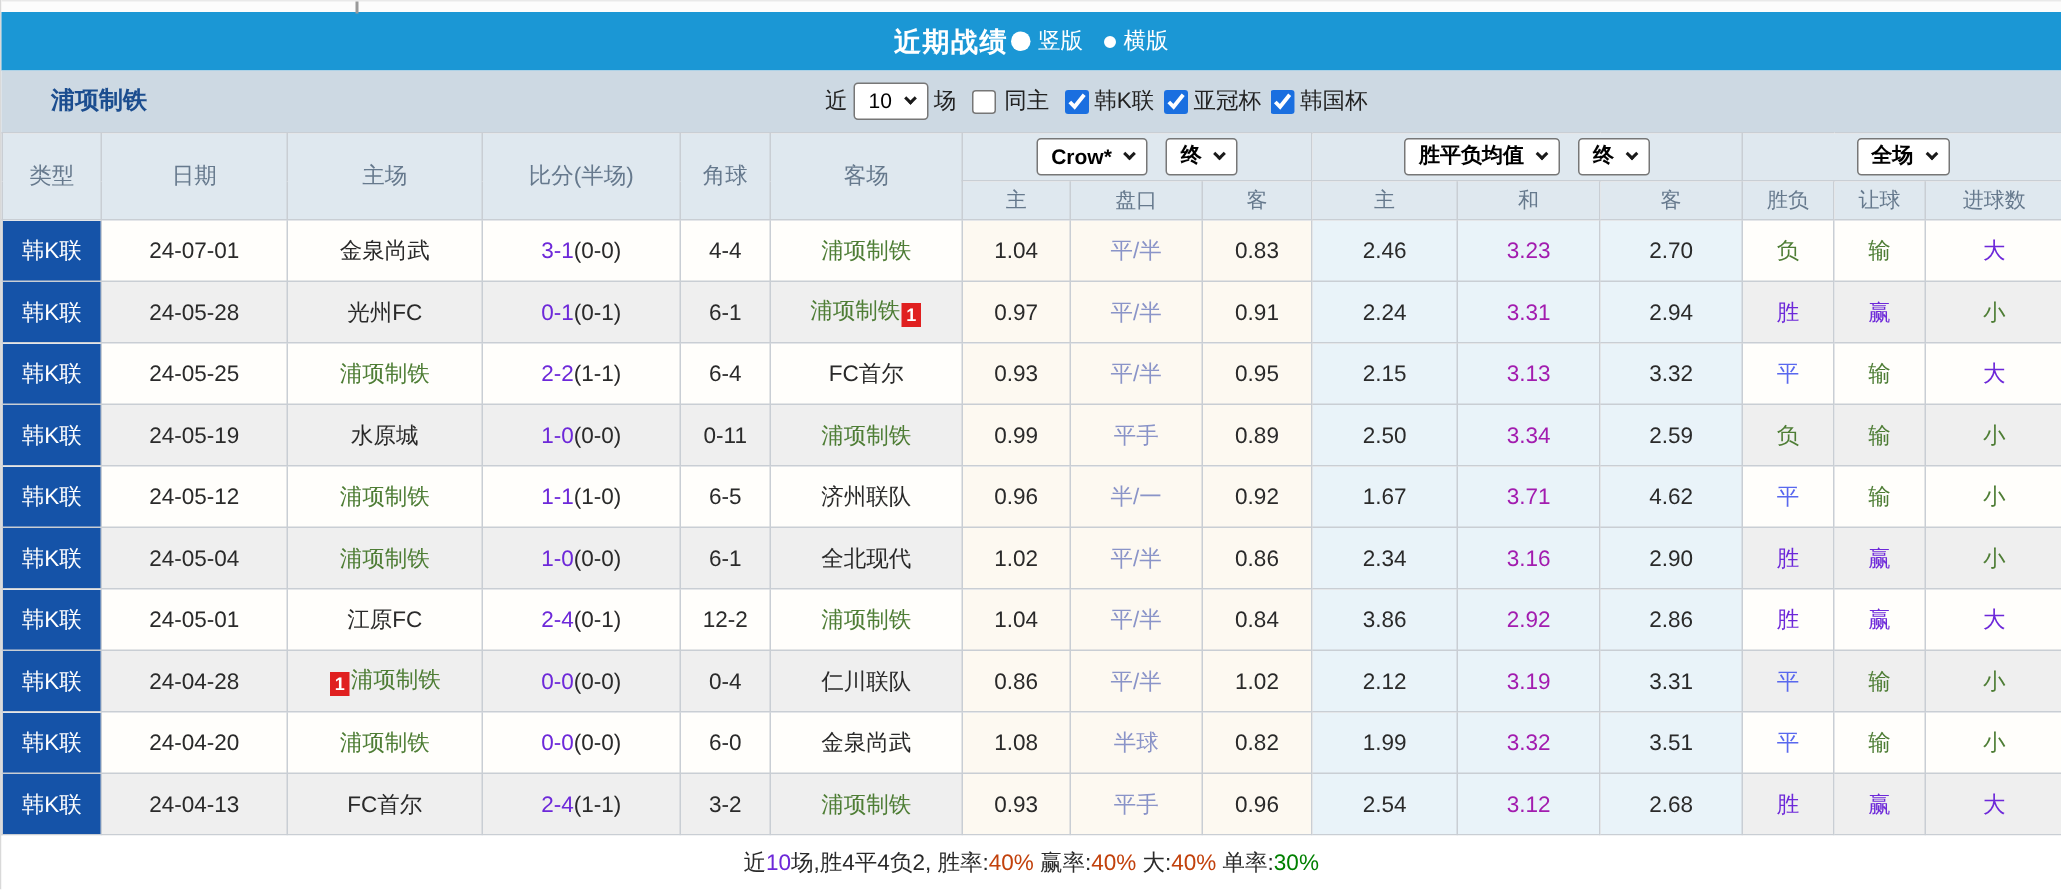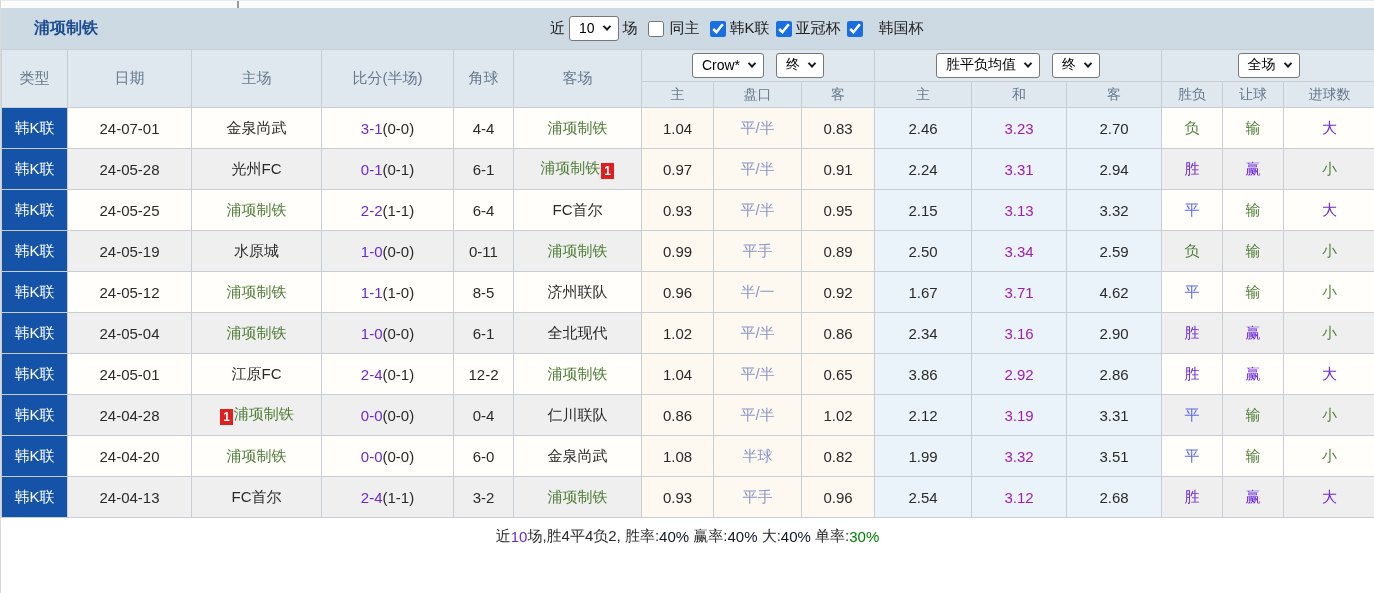--- a/index.html
+++ b/index.html
@@ -38,71 +38,78 @@
   .chev { display:inline-block; width:6px; height:6px; border-right:2px solid #1a1a1a; border-bottom:2px solid #1a1a1a; transform:rotate(45deg) translate(-1px,-1px); margin-left:9px; }
   input[type="checkbox"] { width:16px; height:16px; accent-color:#1a6fe0; margin:0 2px 0 6px; vertical-align:middle; }
   .league-filter { display:flex; align-items:center; }
 
   
   table { border-collapse:collapse; table-layout:fixed; width:1374px; }
   th, td { border:1px solid #c9ced4; text-align:center; overflow:hidden; white-space:nowrap; padding:0; }
   thead th { background:#dfe8ef; color:#66798d; font-weight:normal; font-size:15px; }
   tr.hrowA th { height:32px; }
   tr.hrowB th { height:26px; font-size:14px; }
-  .dd-wrap { display:flex; align-items:center; justify-content:center; gap:12px; }
+  .dd-wrap { display:flex; align-items:center; justify-content:center; gap:12px;font-weight:bold; }
   tbody td { height:41px; font-size:15px; color:#2a2a2a; }
   .league-cell { background:#1553a8; color:#ffffff; }
   tbody tr:nth-child(odd)  { --row-bg:#fffefb; }
   tbody tr:nth-child(even) { --row-bg:#efefef; }
   .plain { background:var(--row-bg); }
   .ivory { background:#fdf9f1; }
   .pale  { background:#e9f3f9; }
   .handicap { color:#8a94c8; }
   .draw-odds { color:#a21caf; }
   .c-red   { color:#6d28d9; }
   .c-green { color:#4e7d35; }
   .c-blue  { color:#5968ee; }
   .c-dark  { color:#2a2a2a; }
   .badge { display:inline-block; background:#e02020; color:#fff; font-size:12px; font-weight:bold;
            padding:0 3px; height:16px; line-height:16px; vertical-align:-2px; margin:0 1px; }
 
   
   .footer { height:37px; background:#fff; display:flex; align-items:center; justify-content:center;
             font-size:15px; color:#1c1c1c; white-space:pre; }
-  .c-fblue { color:#0f172a; }
+  .c-fblue { color:#c2410c; }
   .c-fgreen { color:#008000; }
 </style>
 </head>
 <body>
 
 <div class="page">
 
   <div class="top-strip">
     <span class="artifact"></span>
   </div>
 
+  <div class="title-bar">
+    <span class="title-text">近期战绩</span>
+    <span class="radio-dot"></span>
+    <span class="radio-label">竖版</span>
+    <span class="radio-ring"></span>
+    <span class="radio-label">横版</span>
+  </div>
 
   <div class="filter-bar">
     <span class="team-name">浦项制铁</span>
     <div class="filter-controls">
       <span class="lbl">近</span>
       <span class="select">
         <span>10</span>
         <i class="chev"></i>
       </span>
       <span class="lbl">场</span>
       <input type="checkbox" style="">
       <span class="lbl">同主</span>
       <span id="league-filters" class="league-filter">
           <input type="checkbox" checked="" style="">
           <span class="lbl" style="margin: 0px 0px 0px 2px;">韩K联</span>
           <input type="checkbox" checked="" style="">
           <span class="lbl" style="margin: 0px 0px 0px 2px;">亚冠杯</span>
           <input type="checkbox" checked="" style="">
-          <span class="lbl" style="margin: 0px 0px 0px 14px;">韩国杯</span>
+          <span class="lbl" style="margin: 0px 0px 0px 2px;">韩国杯</span>
         </span>
     </div>
   </div>
 
   <table>
     <colgroup>
       <col style="width:66px">
         <col style="width:124px">
         <col style="width:130px">
       <col style="width:132px">
@@ -238,21 +245,21 @@
           <td class="pale">2.59</td>
           <td class="plain c-green">负</td>
           <td class="plain c-green">输</td>
           <td class="plain c-green">小</td>
         </tr>
         <tr>
           <td class="league-cell">韩K联</td>
           <td class="plain">24-05-12</td>
           <td class="plain"><span class="c-green">浦项制铁</span></td>
           <td class="plain"><span class="c-red">1-1</span><span class="c-dark">(1-0)</span></td>
-          <td class="plain">8-5</td>
+          <td class="plain">6-5</td>
           <td class="plain"><span class="c-dark">济州联队</span></td>
           <td class="ivory">0.96</td>
           <td class="ivory handicap">半/一</td>
           <td class="ivory">0.92</td>
           <td class="pale">1.67</td>
           <td class="pale draw-odds">3.71</td>
           <td class="pale">4.62</td>
           <td class="plain c-blue">平</td>
           <td class="plain c-green">输</td>
           <td class="plain c-green">小</td>
@@ -276,21 +283,21 @@
         </tr>
         <tr>
           <td class="league-cell">韩K联</td>
           <td class="plain">24-05-01</td>
           <td class="plain"><span class="c-dark">江原FC</span></td>
           <td class="plain"><span class="c-red">2-4</span><span class="c-dark">(0-1)</span></td>
           <td class="plain">12-2</td>
           <td class="plain"><span class="c-green">浦项制铁</span></td>
           <td class="ivory">1.04</td>
           <td class="ivory handicap">平/半</td>
-          <td class="ivory">0.65</td>
+          <td class="ivory">0.84</td>
           <td class="pale">3.86</td>
           <td class="pale draw-odds">2.92</td>
           <td class="pale">2.86</td>
           <td class="plain c-red">胜</td>
           <td class="plain c-red">赢</td>
           <td class="plain c-red">大</td>
         </tr>
         <tr>
           <td class="league-cell">韩K联</td>
           <td class="plain">24-04-28</td>

